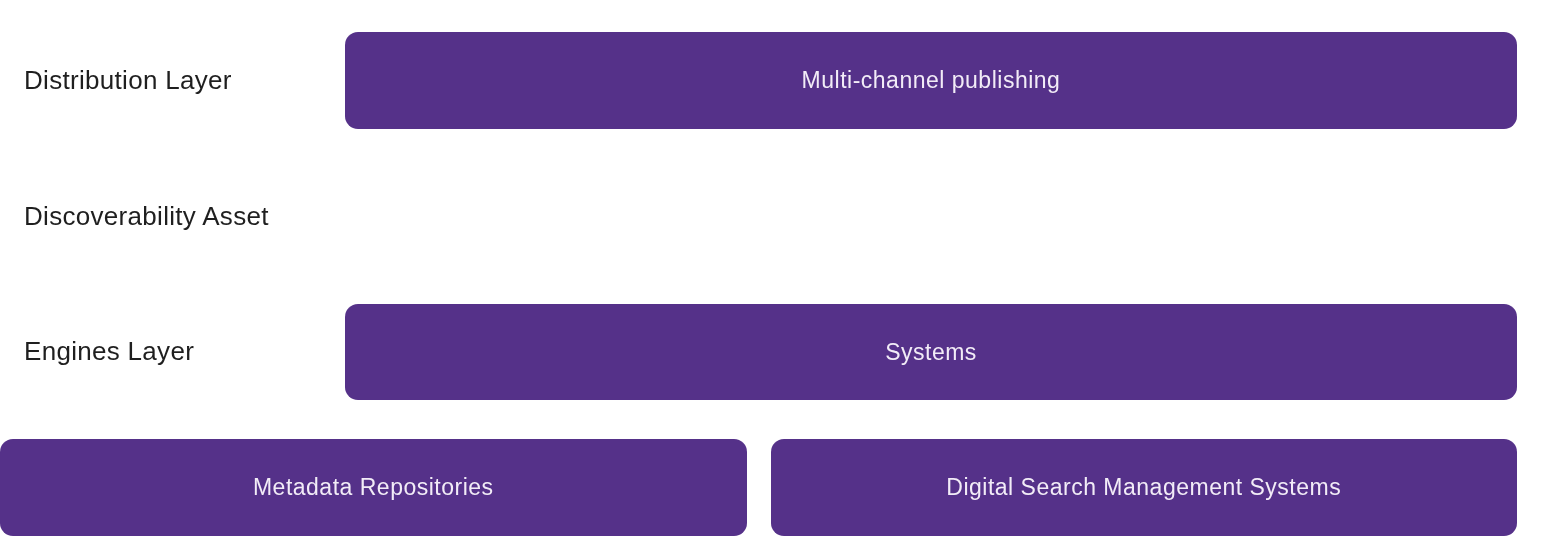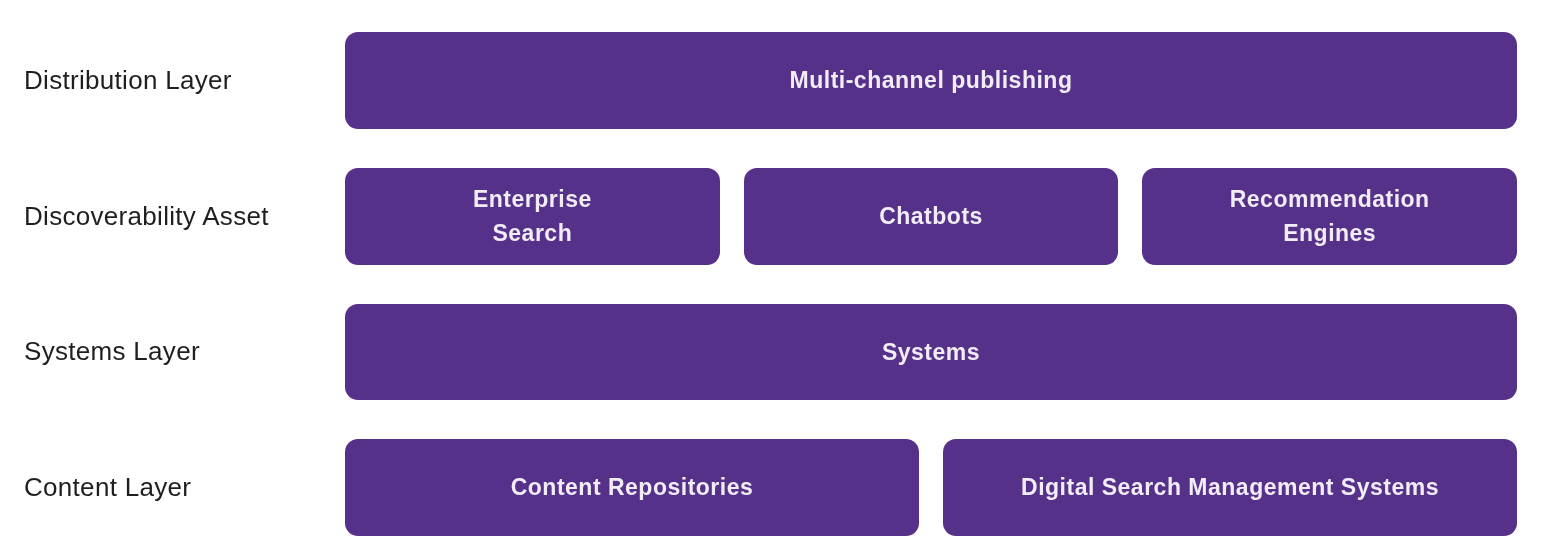--- a/index.html
+++ b/index.html
@@ -49,21 +49,21 @@
     background: #553189;
     border-radius: 13px;
     display: flex;
     align-items: center;
     justify-content: center;
     text-align: center;
   }
   .box-text {
     color: #f2ecf7;
     font-size: 23px;
-    font-weight: 700;
+    font-weight: 400;
     letter-spacing: 0.5px;
     line-height: 1.5;
     white-space: pre-line;
   }
 </style>
 </head>
 <body>
 
 <div class="diagram">
 
@@ -71,49 +71,35 @@
     <div class="layer-label">Distribution Layer</div>
     <div class="boxes">
       <div class="box">
         <span class="box-text">Multi-channel publishing</span>
       </div>
     </div>
   </div>
 
   <div class="layer-row">
     <div class="layer-label">Discoverability Asset</div>
-    <div class="boxes">
-      <div class="box">
-        <span class="box-text">Enterprise
-Search</span>
-      </div>
-      <div class="box">
-        <span class="box-text">Chatbots</span>
-      </div>
-      <div class="box">
-        <span class="box-text">Recommendation
-Engines</span>
-      </div>
-    </div>
   </div>
 
   <div class="layer-row">
-    <div class="layer-label">Systems Layer</div>
+    <div class="layer-label">Engines Layer</div>
     <div class="boxes">
       <div class="box">
         <span class="box-text">Systems</span>
       </div>
     </div>
   </div>
 
   <div class="layer-row">
-    <div class="layer-label">Content Layer</div>
     <div class="boxes">
       <div class="box">
-        <span class="box-text">Content Repositories</span>
+        <span class="box-text">Metadata Repositories</span>
       </div>
       <div class="box">
         <span class="box-text">Digital Search Management Systems</span>
       </div>
     </div>
   </div>
 
 </div>
 
 </body></html>

